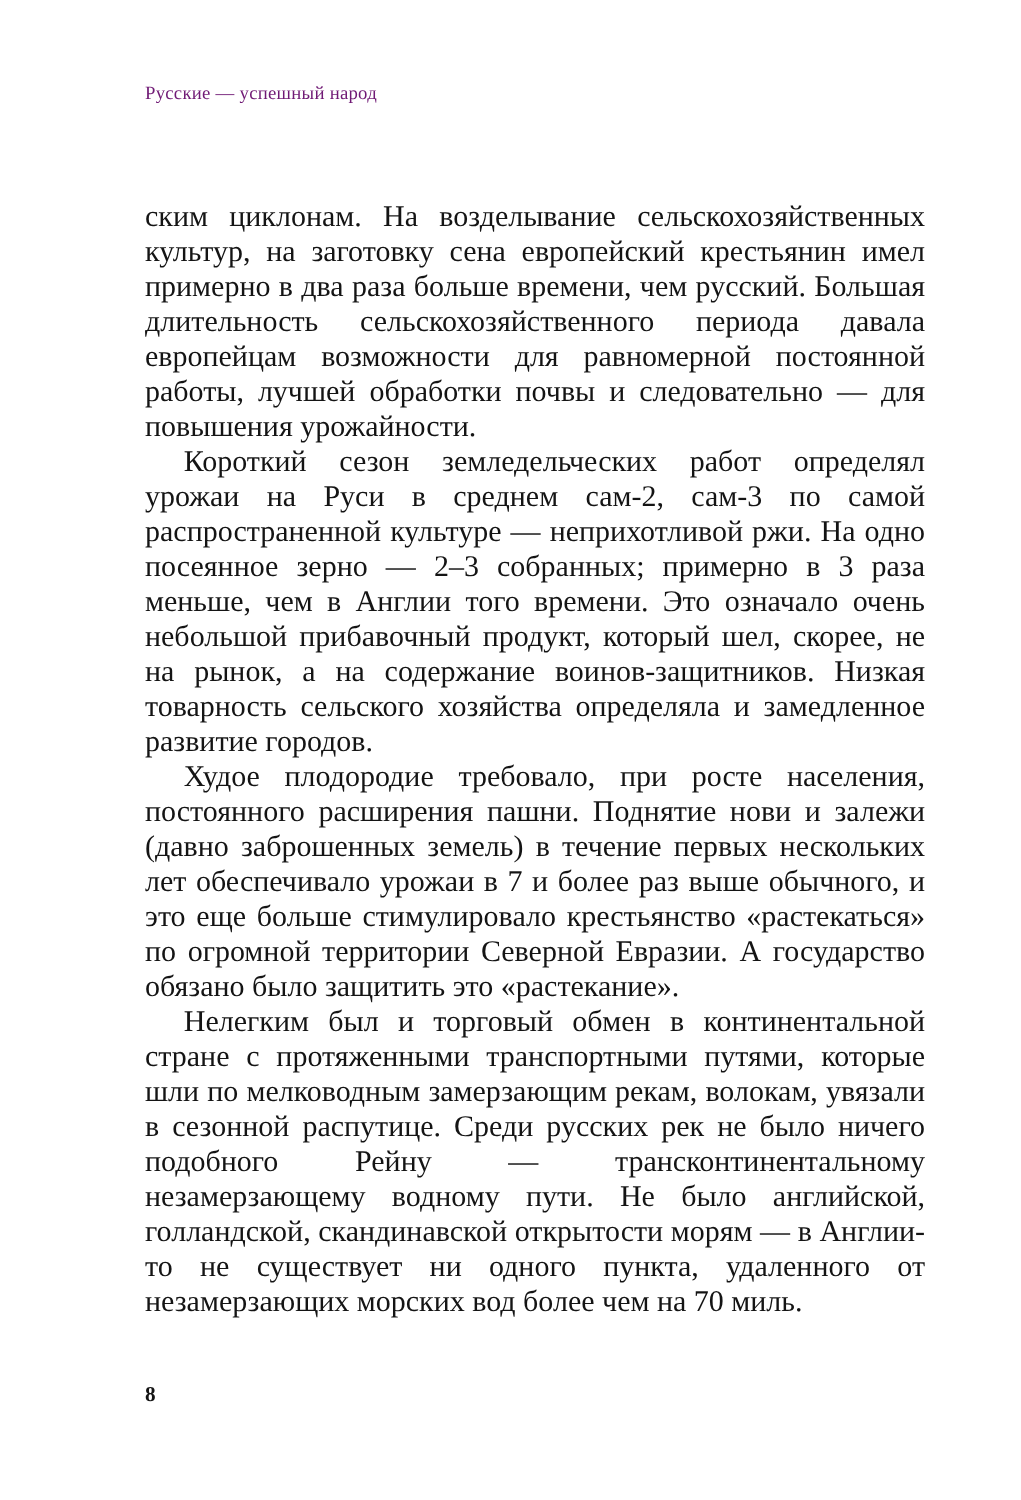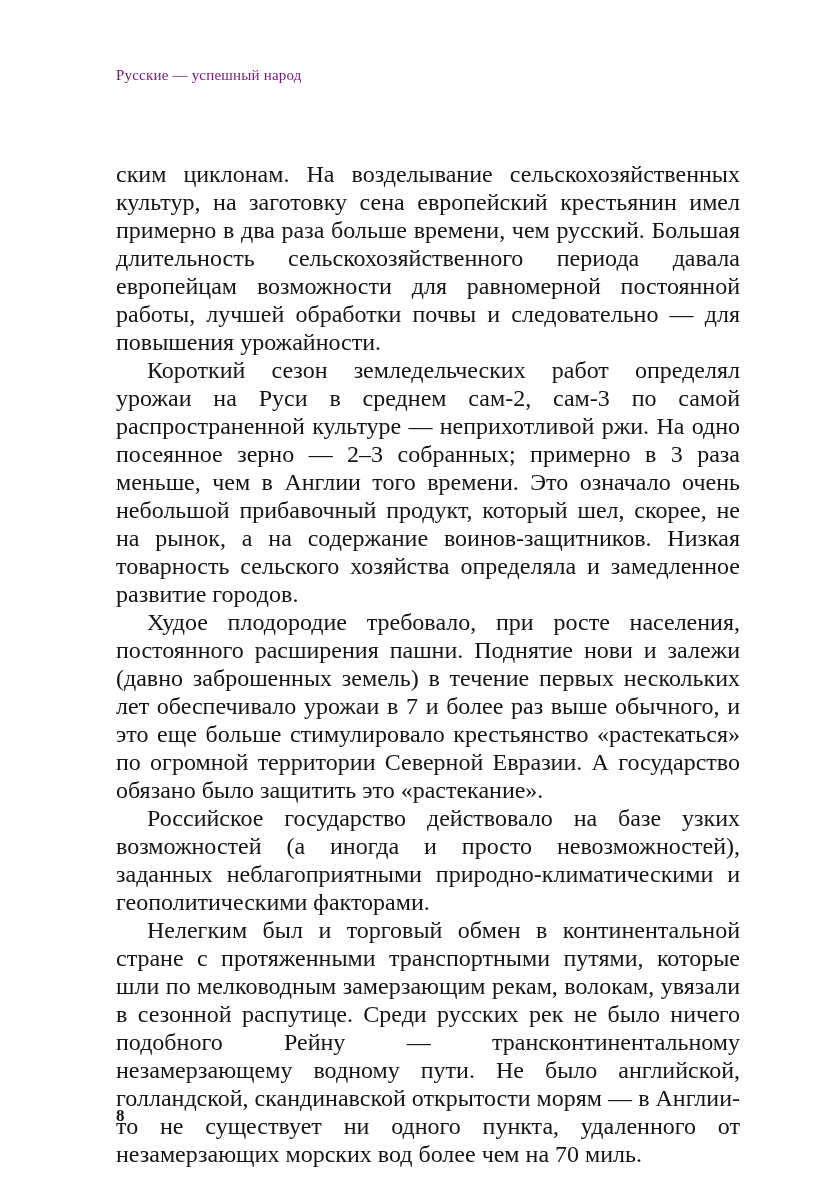--- a/index.html
+++ b/index.html
@@ -56,18 +56,17 @@
 </head>
 <body>
 
 <div class="page">
   <div class="running-header">Русские — успешный народ</div>
 
   <main class="text-block" id="paragraphs">
       <p class="para">ским циклонам. На возделывание сельскохозяйственных культур, на заготовку сена европейский крестьянин имел примерно в два раза больше времени, чем русский. Большая длительность сельскохозяйственного периода давала европейцам возможности для равномерной постоянной работы, лучшей обработки почвы и следовательно — для повышения урожайности.</p>
       <p class="para indent">Короткий сезон земледельческих работ определял урожаи на Руси в среднем сам-2, сам-3 по самой распространенной культуре — неприхотливой ржи. На одно посеянное зерно — 2–3 собранных; примерно в 3 раза меньше, чем в Англии того времени. Это означало очень небольшой прибавочный продукт, который шел, скорее, не на рынок, а на содержание воинов-защитников. Низкая товарность сельского хозяйства определяла и замедленное развитие городов.</p>
       <p class="para indent">Худое плодородие требовало, при росте населения, постоянного расширения пашни. Поднятие нови и залежи (давно заброшенных земель) в течение первых нескольких лет обеспечивало урожаи в 7 и более раз выше обычного, и это еще больше стимулировало крестьянство «растекаться» по огромной территории Северной Евразии. А государство обязано было защитить это «растекание».</p>
-      <p class="para indent">Российское государство действовало на базе узких возможностей (а иногда и просто невозможностей), заданных неблагоприятными природно-климатическими и геополитическими факторами.</p>
       <p class="para indent">Нелегким был и торговый обмен в континентальной стране с протяженными транспортными путями, которые шли по мелководным замерзающим рекам, волокам, увязали в сезонной распутице. Среди русских рек не было ничего подобного Рейну — трансконтинентальному незамерзающему водному пути. Не было английской, голландской, скандинавской открытости морям — в Англии-то не существует ни одного пункта, удаленного от незамерзающих морских вод более чем на 70 миль.</p>
     </main>
 
   <div class="page-number">8</div>
 </div>
 
 </body></html>

